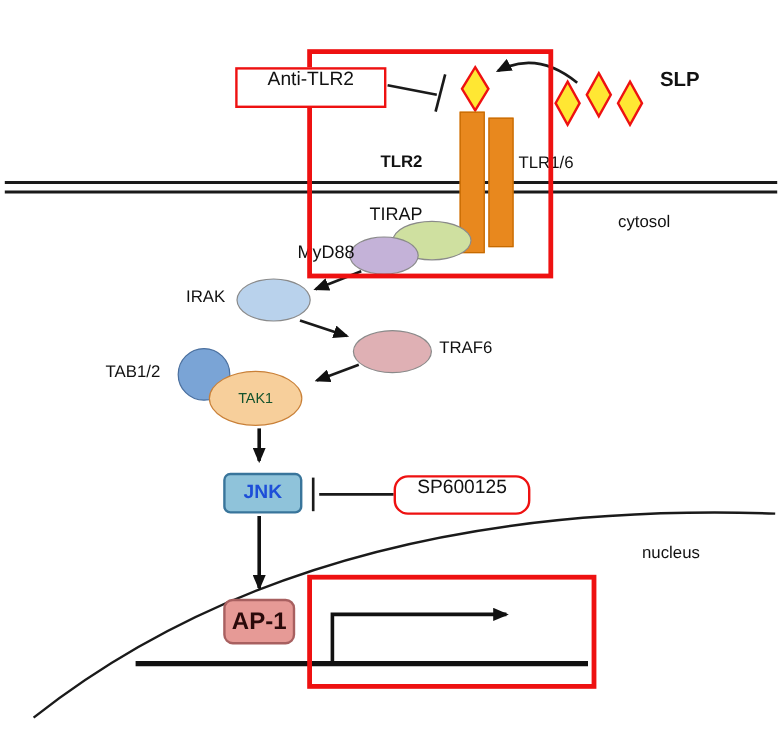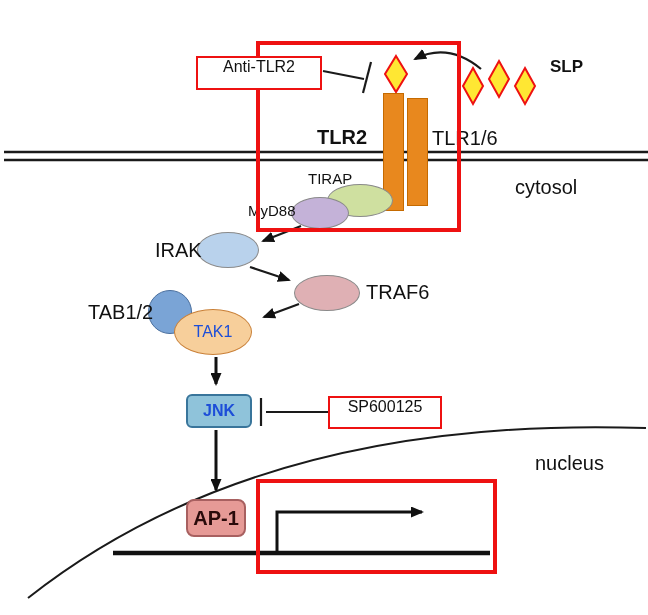--- a/index.html
+++ b/index.html
@@ -1,23 +1,23 @@
 <!DOCTYPE html>
 <html style="--red: #ee1111; --receptor_fill: #e8881e; --receptor_border: #c56a00; --diamond_fill: #ffe733; --diamond_border: #ee1111; --tirap_fill: #cfe0a0; --myd88_fill: #c4b2d8; --irak_fill: #b9d2ec; --traf6_fill: #dfb0b4; --tab_fill: #7aa4d6; --tak1_fill: #f7cf9b; --jnk_fill: #8fc3da; --ap1_fill: #e69a96;"><head>
 <meta charset="utf-8">
 <style>
   * { margin:0; padding:0; box-sizing:border-box; }
   html,body { background:#ffffff; font-family:"Liberation Sans", sans-serif; }
   .canvas { position:relative; width:648px; height:615px; background:#fff; overflow:hidden; }
   .layer { position:absolute; left:0; top:0; z-index:1; }
-  .lbl { position:absolute; color:#111; font-size:20px; line-height:1.15; white-space:nowrap; z-index:4; }
+  .lbl { position:absolute; color:#111; font-size:14px; line-height:1.15; white-space:nowrap; z-index:4; }
   .sm { font-size:15px; }
   .bold { font-weight:bold; }
   .ell { position:absolute; border-radius:50%; border:1.5px solid #8a8a8a; z-index:2; }
-  .node-text { display:flex; align-items:center; justify-content:center; font-size:16px; color:#1d4ed8; }
+  .node-text { display:flex; align-items:center; justify-content:center; font-size:12px; color:#14532d; }
   .bar { position:absolute; background:var(--receptor_fill,#e8881e); border:1.5px solid var(--receptor_border,#c56a00); z-index:2; }
   .jnk { position:absolute; left:186px; top:394px; width:66px; height:34px; background:var(--jnk_fill,#8fc3da);
          border:2px solid #39759b; border-radius:6px; z-index:2;
          display:flex; align-items:center; justify-content:center; font-weight:bold; font-size:16px; color:#1d4ed8; }
   .ap1 { position:absolute; left:186px; top:499px; width:60px; height:38px; background:var(--ap1_fill,#e69a96);
          border:2px solid #a86060; border-radius:8px; z-index:2;
          display:flex; align-items:center; justify-content:center; font-weight:bold; font-size:20px; color:#2a0a0a; }
   .redbox { position:absolute; border:2.5px solid var(--red,#ee1111); background:#ffffff; z-index:6;
             display:flex; align-items:flex-start; justify-content:center; font-size:16px; color:#111; }
   .redrect { position:absolute; border:4px solid var(--red,#ee1111); background:transparent; z-index:5; pointer-events:none; }
@@ -84,21 +84,21 @@
   <div class="jnk">
     <span>JNK</span>
   </div>
   <div class="ap1">
     <span>AP-1</span>
   </div>
 
   <div class="redbox" style="left:196px; top:56px; width:126px; height:34px;">
     <span>Anti-TLR2</span>
   </div>
-  <div class="redbox" style="left:328px; top:396px; width:114px; height:33px;">
+  <div class="redbox" style="left:328px; top:396px; width:114px; height:33px;border-radius:12px;">
     <span>SP600125</span>
   </div>
 
   <div class="redrect" style="left:256px; top:41px;  width:205px; height:191px;"></div>
   <div class="redrect" style="left:256px; top:479px; width:241px; height:95px;"></div>
 
   <div class="lbl bold" style="left:550px; top:57px; font-size:17px;">SLP</div>
   <div class="lbl bold" style="left:317px; top:126px;">TLR2</div>
   <div class="lbl" style="left:432px; top:127px;">TLR1/6</div>
   <div class="lbl" style="left:515px; top:176px;">cytosol</div>

